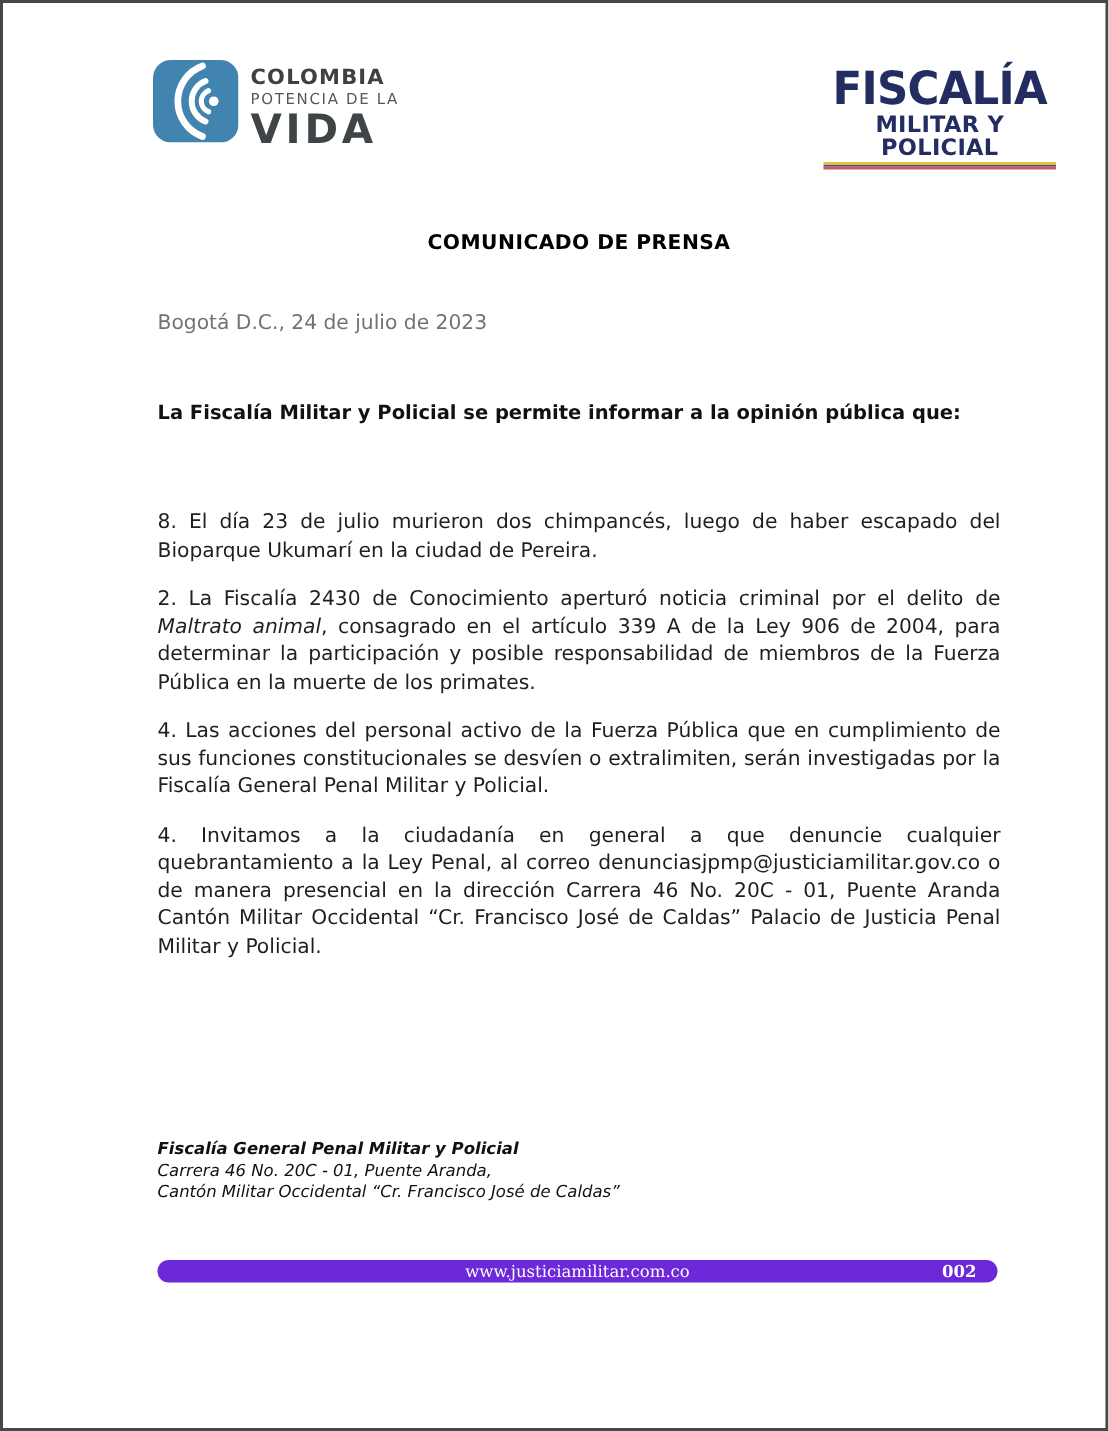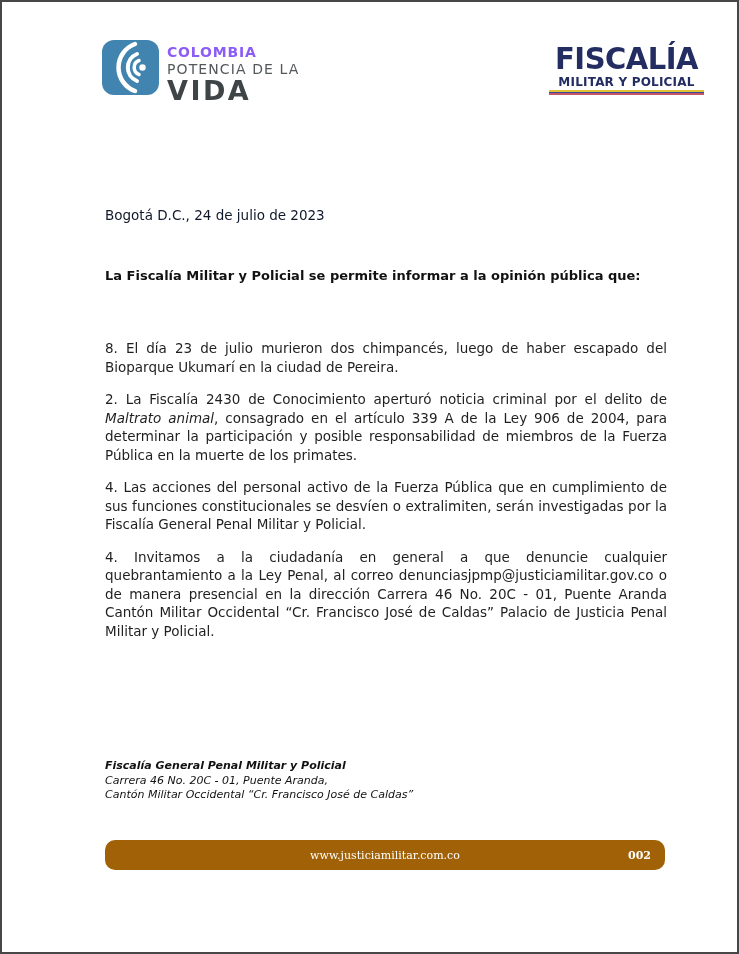--- a/index.html
+++ b/index.html
@@ -14,53 +14,53 @@
     overflow: hidden;
   }
 
   
   .colombia-logo {
     position: absolute;
     left: 100px; top: 38px;
     display: flex; align-items: flex-start; gap: 8px;
   }
   .colombia-text { padding-top: 5px; line-height: 1; }
-  .colombia-line1 { font-size: 14px; font-weight: bold; color: #8b5cf6; letter-spacing: 0.8px; }
-  .colombia-line2 { font-size: 14px; color: #54585a; letter-spacing: 1.1px; margin-top: 3px; }
+  .colombia-line1 { font-size: 14px; font-weight: bold; color: #404040; letter-spacing: 0.8px; }
+  .colombia-line2 { font-size: 10px; color: #54585a; letter-spacing: 1.1px; margin-top: 3px; }
   .colombia-line3 { font-size: 27px; font-weight: bold; color: #3f4447; letter-spacing: 2.5px; margin-top: 1px; }
 
   .fiscalia-logo {
     position: absolute;
     left: 547px; top: 42px;
     width: 155px;
     text-align: center;
     line-height: 1;
   }
   .fiscalia-line1 {
     font-size: 29px; font-weight: bold; color: #232d62;
     letter-spacing: -0.5px; transform: scaleY(1.05); transform-origin: top left;
   }
   .fiscalia-line2 {
-    font-size: 12px; font-weight: bold; color: #232d62;
+    font-size: 15px; font-weight: bold; color: #232d62;
     letter-spacing: 0.2px; margin-top: 3px;
   }
   .flag-underline { margin-top: 2px; width: 100%; }
   .flag-underline .stripe-yellow { height: 2px; background: #e3c230; }
   .flag-underline .stripe-blue   { height: 1px; background: #31499f; }
   .flag-underline .stripe-red    { height: 2px; background: #c5566a; }
 
   
   .doc-title {
     position: absolute; left: 103px; width: 562px; top: 152px;
     text-align: center; font-size: 13.5px; font-weight: bold;
     color: #000; letter-spacing: 0.3px;
   }
   .doc-date {
     position: absolute; left: 103px; top: 205px;
-    font-size: 13.5px; color: #0f172a;
+    font-size: 13.5px; color: #737373;
   }
   .doc-heading {
     position: absolute; left: 103px; width: 566px; top: 263px;
     font-size: 13px; font-weight: bold; color: #111;
     line-height: 22px;
   }
   .doc-paragraphs {
     position: absolute; left: 103px; width: 562px; top: 337px;
     font-size: 13.5px; color: #1f1f1f; line-height: 18.5px;
     text-align: justify;
@@ -69,22 +69,22 @@
   .doc-paragraphs em { font-style: italic; }
 
   
   .footer-block {
     position: absolute; left: 103px; top: 757px;
     font-size: 11px; color: #111; line-height: 14.5px; font-style: italic;
   }
   .footer-org { font-weight: bold; }
 
   .footer-bar {
-    position: absolute; left: 103px; top: 838px; width: 560px; height: 30px;
-    background: #a16207; color: #ffffff;
+    position: absolute; left: 103px; top: 838px; width: 560px; height: 15px;
+    background: #6d28d9; color: #ffffff;
     display: flex; align-items: center; justify-content: center;
     font-family: "DejaVu Serif", "Liberation Serif", serif;
     font-size: 11px;
     border-radius: 10px;
   }
   .footer-bar .bar-number {
     position: absolute; right: 14px; font-weight: bold; font-size: 11px;
   }
 
   .page-indicator {
@@ -115,20 +115,21 @@
   <div class="fiscalia-logo">
     <div class="fiscalia-line1">FISCALÍA</div>
     <div class="fiscalia-line2">MILITAR Y POLICIAL</div>
     <div class="flag-underline">
       <div class="stripe-yellow"></div>
       <div class="stripe-blue"></div>
       <div class="stripe-red"></div>
     </div>
   </div>
 
+  <div class="doc-title">COMUNICADO DE PRENSA</div>
   <div class="doc-date">Bogotá D.C., 24 de julio de 2023</div>
   <div class="doc-heading">La Fiscalía Militar y Policial se permite informar a la opinión pública que:</div>
 
   <div class="doc-paragraphs">
     <p>
       <span>8. El día 23 de julio murieron dos chimpancés, luego de haber escapado del Bioparque Ukumarí en la ciudad de Pereira.</span>
     </p>
     <p>
       <span>2. La Fiscalía 2430 de Conocimiento aperturó noticia criminal por el delito de </span><em>Maltrato animal</em><span>, consagrado en el artículo 339 A de la Ley 906 de 2004, para determinar la participación y posible responsabilidad de miembros de la Fuerza Pública en la muerte de los primates.</span>
     </p>

